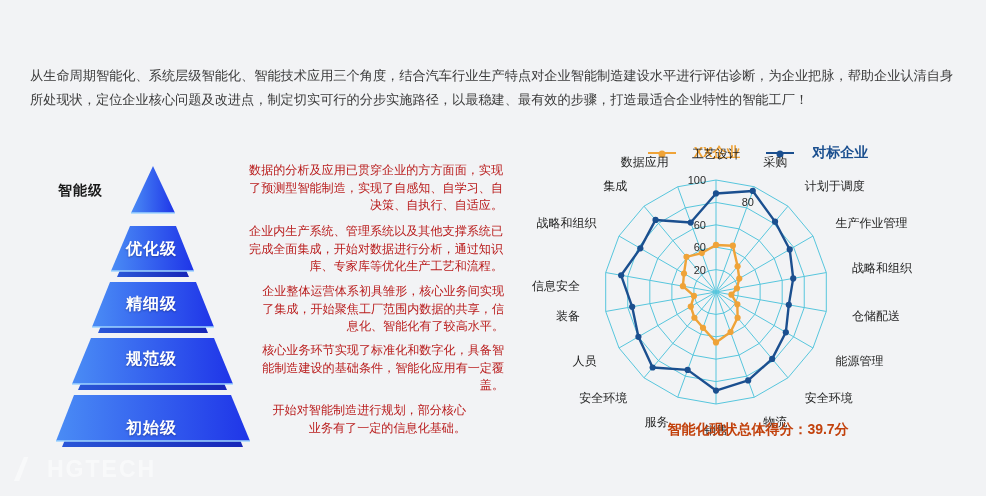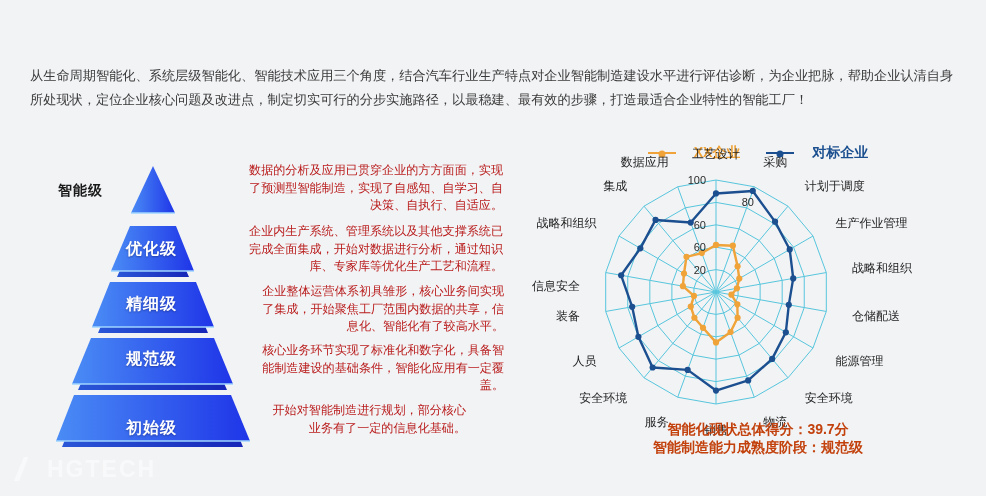--- a/index.html
+++ b/index.html
@@ -238,17 +238,16 @@
     <div id="tick-labels">
         <div class="tick-label" style="left: 176px; top: 125.6px; transform: translate(-100%, -50%);">20</div>
         <div class="tick-label" style="left: 176px; top: 103.2px; transform: translate(-100%, -50%);">60</div>
         <div class="tick-label" style="left: 176px; top: 80.8px; transform: translate(-100%, -50%);">60</div>
         <div class="tick-label" style="left: 176px; top: 58.4px; transform: translate(-100%, -50%); margin-left: 48px;">80</div>
         <div class="tick-label" style="left: 176px; top: 36px; transform: translate(-100%, -50%);">100</div>
       </div>
 
     <div class="summary">
       <div>智能化现状总体得分：39.7分</div>
-      <div>智能制造能力成熟度阶段：规范级</div>
     </div>
   </div>
 
 </div>
 
 </body></html>

